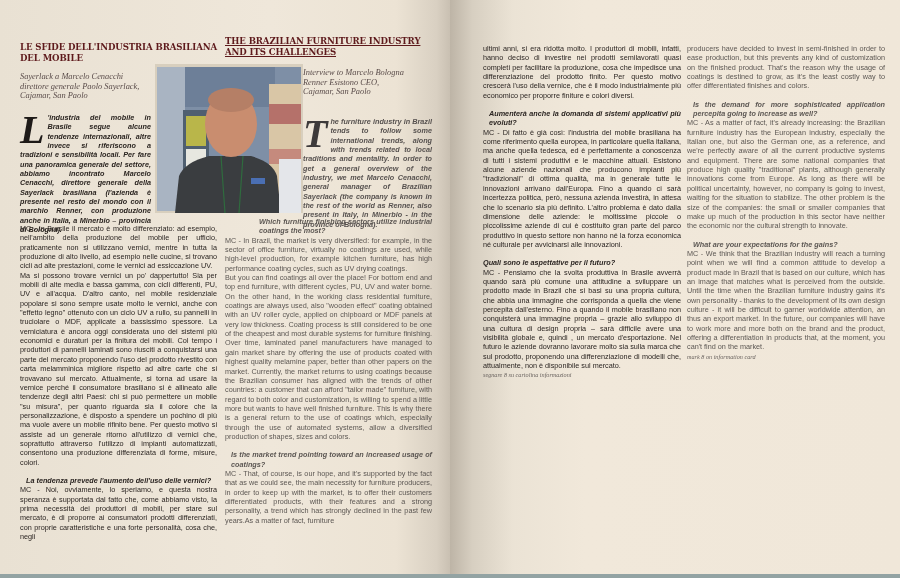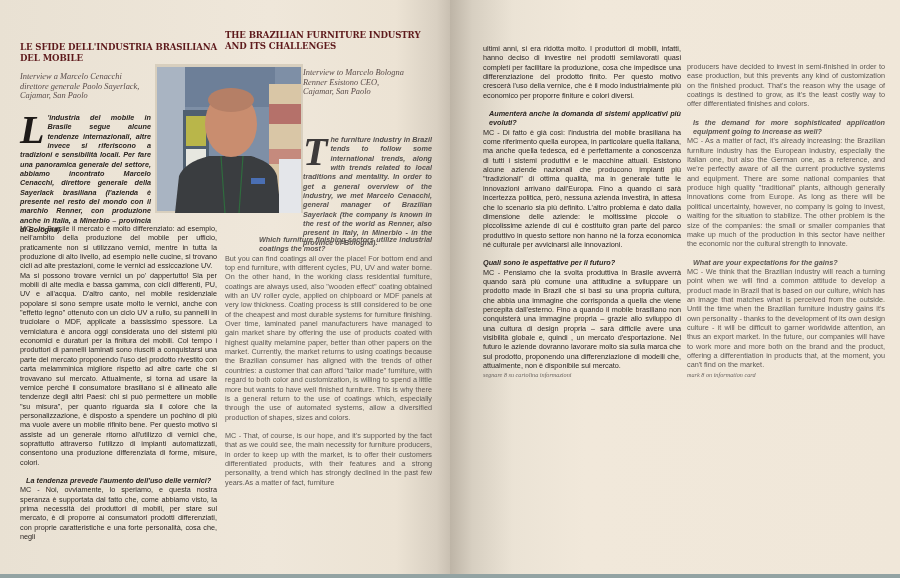--- a/index.html
+++ b/index.html
@@ -5,47 +5,47 @@
   html,body{margin:0;padding:0;}
   body{width:900px;height:578px;overflow:hidden;background:#8fa0a0;font-family:"Liberation Sans",sans-serif;}
   .spread{position:absolute;left:0;top:0;width:900px;height:574px;}
   .page{position:absolute;top:0;height:574px;overflow:hidden;}
   .page-left{left:0;width:450px;background:linear-gradient(90deg,#e9e1d3 0%,#efe7da 60%,#ece3d4 88%,#d9d0c2 97%,#c9c0b2 100%);}
   .page-right{left:450px;width:450px;background:linear-gradient(90deg,#bdb4a6 0%,#d7cfc1 5%,#ebe3d5 14%,#f1e8da 30%,#f0e7d9 100%);}
   .bottom-strip{position:absolute;left:0;top:574px;width:900px;height:4px;background:#93a3a3;}
   .title{position:absolute;font-family:"DejaVu Serif",serif;font-weight:bold;color:#5e1a1c;font-size:8.6px;line-height:10.5px;letter-spacing:-0.1px;}
   .byline{position:absolute;font-family:"Liberation Serif",serif;font-style:italic;color:#5a4c4a;font-size:8.4px;line-height:9.6px;}
   .col{position:absolute;font-size:7.25px;line-height:9.35px;text-align:justify;color:#2b2522;}
-  .col.en{color:#5c5753;margin-top:18px;}
+  .col.en{color:#5c5753;}
   .col p{margin:0;}
   .intro{font-weight:bold;font-style:italic;color:#2a2420;}
   .en .intro{color:#575250;}
   .dropcap{float:left;font-family:"Liberation Serif",serif;font-style:italic;font-weight:bold;font-size:40px;line-height:30px;margin:2px 3px 0 0;color:#1e1a18;}
   .en .dropcap{color:#3d3a3a;}
   .q{font-weight:bold;font-style:italic;margin:0;padding-left:6px;text-indent:0;}
   .gap{height:9px;}
   .footnote{font-family:"Liberation Serif",serif;font-style:italic;font-size:6.2px;color:#6b6460;margin-top:10px;}
   .photo{position:absolute;left:155px;top:64px;width:148px;height:149px;background:#cfc6b6;}
   .photo svg{display:block;}
 </style>
 </head>
 <body>
 
 <div class="spread">
 
   <div class="page page-left">
 
     <div class="title" style="left:20px;top:42px;width:200px;">LE SFIDE DELL'INDUSTRIA BRASILIANA DEL MOBILE</div>
     <div class="byline" style="left:20px;top:72px;width:140px;">
-      <div>Interview a Marcelo Cenacchi</div>
+      <div>Sayerlack a Marcelo Cenacchi</div>
       <div>direttore generale Paolo Sayerlack,</div>
       <div>Cajamar, San Paolo</div>
     </div>
 
-    <div class="title" style="left:225px;top:30px;width:205px;">THE BRAZILIAN FURNITURE INDUSTRY AND ITS CHALLENGES</div>
+    <div class="title" style="left:225px;top:36px;width:205px;text-decoration:underline;">THE BRAZILIAN FURNITURE INDUSTRY AND ITS CHALLENGES</div>
 
     <div class="photo">
       <svg width="148" height="149" viewBox="0 0 148 149">
         <rect x="0" y="0" width="148" height="149" fill="#d8cfbe"></rect>
         <rect x="2" y="3" width="144" height="144" fill="#7e8fa6"></rect>
         <rect x="2" y="3" width="28" height="144" fill="#a9b4c2"></rect>
         <rect x="30" y="3" width="90" height="40" fill="#6d7f98"></rect>
         <rect x="28" y="46" width="26" height="90" fill="#4f5f70"></rect>
         <rect x="31" y="52" width="20" height="30" fill="#b9b64a"></rect>
         <rect x="31" y="85" width="20" height="20" fill="#e7e7e0"></rect>
@@ -78,42 +78,44 @@
       <p class="q">La tendenza prevede l'aumento dell'uso delle vernici?</p>
       <p>MC - Noi, ovviamente, lo speriamo, e questa nostra speranza è supportata dal fatto che, come abbiamo visto, la prima necessità dei produttori di mobili, per stare sul mercato, è di proporre ai consumatori prodotti differenziati, con proprie caratteristiche e una forte personalità, cosa che, negli</p>
     </div>
 
     <div class="col en" style="left:303px;top:117px;width:129px;">
       <p class="intro"><span class="dropcap">T</span><span>he furniture industry in Brazil tends to follow some international trends, along with trends related to local traditions and mentality. In order to get a general overview of the industry, we met Marcelo Cenacchi, general manager of Brazilian Sayerlack (the company is known in the rest of the world as Renner, also present in Italy, in Minerbio - in the province of Bologna).</span></p>
     </div>
 
     <div class="col en" style="left:225px;top:217px;width:207px;">
       <p class="q" style="padding-left:34px;">Which furniture finishing sectors utilize industrial coatings the most?</p>
+      <p>MC - In Brazil, the market is very diversified: for example, in the sector of office furniture, virtually no coatings are used, while high-level production, for example kitchen furniture, has high performance coating cycles, such as UV drying coatings.</p>
       <p>But you can find coatings all over the place! For bottom end and top end furniture, with different cycles, PU, UV and water borne. On the other hand, in the working class residential furniture, coatings are always used, also "wooden effect" coating obtained with an UV roller cycle, applied on chipboard or MDF panels at very low thickness. Coating process is still considered to be one of the cheapest and most durable systems for furniture finishing. Over time, laminated panel manufacturers have managed to gain market share by offering the use of products coated with highest quality melamine paper, better than other papers on the market. Currently, the market returns to using coatings because the Brazilian consumer has aligned with the trends of other countries: a customer that can afford "tailor made" furniture, with regard to both color and customization, is willing to spend a little more but wants to have well finished furniture. This is why there is a general return to the use of coatings which, especially through the use of automated systems, allow a diversified production of shapes, sizes and colors.</p>
       <div class="gap"></div>
+      <p class="q">Is the market trend pointing toward an increased usage of coatings?</p>
       <p>MC - That, of course, is our hope, and it's supported by the fact that as we could see, the main necessity for furniture producers, in order to keep up with the market, is to offer their customers differentiated products, with their features and a strong personality, a trend which has strongly declined in the past few years.As a matter of fact, furniture</p>
     </div>
   </div>
 
   <div class="page page-right">
     <div class="col" style="left:33px;top:44px;width:198px;">
       <p>ultimi anni, si era ridotta molto. I produttori di mobili, infatti, hanno deciso di investire nei prodotti semilavorati quasi completi per facilitare la produzione, cosa che impedisce una differenziazione del prodotto finito. Per questo motivo crescerà l'uso della vernice, che è il modo industrialmente più economico per proporre finiture e colori diversi.</p>
       <div class="gap"></div>
       <p class="q">Aumenterà anche la domanda di sistemi applicativi più evoluti?</p>
       <p>MC - Di fatto è già così: l'industria del mobile brasiliana ha come riferimento quella europea, in particolare quella italiana, ma anche quella tedesca, ed è perfettamente a conoscenza di tutti i sistemi produttivi e le macchine attuali. Esistono alcune aziende nazionali che producono impianti più "tradizionali" di ottima qualità, ma in generale tutte le innovazioni arrivano dall'Europa. Fino a quando ci sarà incertezza politica, però, nessuna azienda investirà, in attesa che lo scenario sia più definito. L'altro problema è dato dalla dimensione delle aziende: le moltissime piccole o piccolissime aziende di cui è costituito gran parte del parco produttivo in questo settore non hanno né la forza economica né culturale per avvicinarsi alle innovazioni.</p>
       <div class="gap"></div>
       <p class="q" style="padding-left:0;">Quali sono le aspettative per il futuro?</p>
       <p>MC - Pensiamo che la svolta produttiva in Brasile avverrà quando sarà più comune una attitudine a sviluppare un prodotto made in Brazil che si basi su una propria cultura, che abbia una immagine che corrisponda a quella che viene percepita dall'esterno. Fino a quando il mobile brasiliano non conquisterà una immagine propria – grazie allo sviluppo di una cultura di design propria – sarà difficile avere una visibilità globale e, quindi , un mercato d'esportazione. Nel futuro le aziende dovranno lavorare molto sia sulla marca che sul prodotto, proponendo una differenziazione di modelli che, attualmente, non è disponibile sul mercato.</p>
       <p class="footnote">segnare 8 su cartolina informazioni</p>
     </div>
 
     <div class="col en" style="left:237px;top:44px;width:198px;">
       <p>producers have decided to invest in semi-finished in order to ease production, but this prevents any kind of customization on the finished product. That's the reason why the usage of coatings is destined to grow, as it's the least costly way to offer differentiated finishes and colors.</p>
       <div class="gap"></div>
-      <p class="q">Is the demand for more sophisticated application equipment going to increase as well?</p>
+      <p class="q">Is the demand for more sophisticated application percepita going to increase as well?</p>
       <p>MC - As a matter of fact, it's already increasing: the Brazilian furniture industry has the European industry, especially the Italian one, but also the German one, as a reference, and we're perfectly aware of all the current productive systems and equipment. There are some national companies that produce high quality "traditional" plants, although generally innovations come from Europe. As long as there will be political uncertainty, however, no company is going to invest, waiting for the situation to stabilize. The other problem is the size of the companies: the small or smaller companies that make up much of the production in this sector have neither the economic nor the cultural strength to innovate.</p>
       <div class="gap"></div>
       <p class="q">What are your expectations for the gains?</p>
       <p>MC - We think that the Brazilian industry will reach a turning point when we will find a common attitude to develop a product made in Brazil that is based on our culture, which has an image that matches what is perceived from the outside. Until the time when the Brazilian furniture industry gains it's own personality - thanks to the development of its own design culture - it will be difficult to garner worldwide attention, an thus an export market. In the future, our companies will have to work more and more both on the brand and the product, offering a differentiation in products that, at the moment, you can't find on the market.</p>
       <p class="footnote">mark 8 on information card</p>
     </div>
   </div>
 
   <div class="bottom-strip"></div>
 </div>

